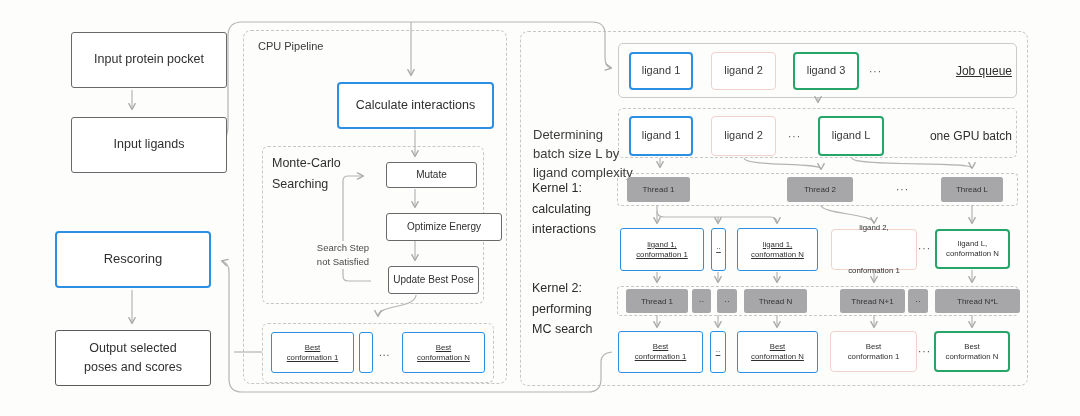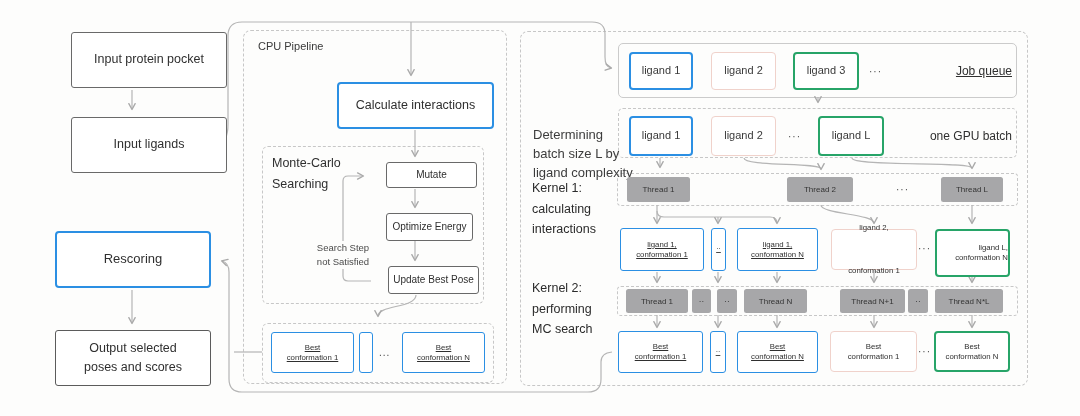--- a/index.html
+++ b/index.html
@@ -97,21 +97,21 @@
 
   <div class="abs dashed" style="left:262px;top:146px;width:222px;height:158px;border-radius:6px;"></div>
   <div class="lbl f12" style="left:272px;top:153px;line-height:1.7;">
     <div>Monte-Carlo</div>
     <div>Searching</div>
   </div>
 
   <div class="abs node b-dark f10" style="left:370px;top:162px;width:91px;height:26px;">
     <div>Mutate</div>
   </div>
-  <div class="abs node b-dark f10" style="left:370px;top:213px;width:87px;height:28px;">
+  <div class="abs node b-dark f10" style="left:370px;top:213px;width:116px;height:28px;">
     <div>Optimize Energy</div>
   </div>
   <div class="abs node b-dark f10" style="left:372px;top:266px;width:91px;height:28px;">
     <div>Update Best Pose</div>
   </div>
 
   <div class="lbl" style="left:310px;top:241px;width:66px;text-align:center;font-size:9.5px;
        color:#4a4a4a;background:#fdfdfc;line-height:1.45;">
     <div>Search Step</div>
     <div>not Satisfied</div>
@@ -193,21 +193,21 @@
   </div>
   <div class="abs node b-blue-thin f7" style="left:737px;top:228px;width:81px;height:43px;">
     <div>ligand 1,</div>
     <div>conformation N</div>
   </div>
   <div class="abs node b-pink f7" style="left:831px;top:229px;width:86px;height:41px;gap:33px;">
     <div>ligand 2,</div>
     <div>conformation 1</div>
   </div>
   <div class="lbl dots" style="left:918px;top:243px;">···</div>
-  <div class="abs node b-green f7" style="left:935px;top:229px;width:75px;height:48px;align-items:flex-end;">
+  <div class="abs node b-green f7" style="left:935px;top:229px;width:75px;height:40px;">
     <div>ligand L,</div>
     <div>conformation N</div>
   </div>
 
   <div class="abs dashed" style="left:617px;top:286px;width:401px;height:30px;border-radius:4px;"></div>
   <div class="abs graybox f8" style="left:626px;top:289px;width:62px;height:24px;">
     <div>Thread 1</div>
   </div>
   <div class="abs graybox f8" style="left:692px;top:289px;width:19px;height:24px;">
     <div>··</div>
@@ -217,21 +217,21 @@
   </div>
   <div class="abs graybox f8" style="left:744px;top:289px;width:63px;height:24px;">
     <div>Thread N</div>
   </div>
   <div class="abs graybox f8" style="left:840px;top:289px;width:65px;height:24px;">
     <div>Thread N+1</div>
   </div>
   <div class="abs graybox f8" style="left:908px;top:289px;width:20px;height:24px;">
     <div>··</div>
   </div>
-  <div class="abs graybox f8" style="left:935px;top:289px;width:68px;height:24px;">
+  <div class="abs graybox f8" style="left:935px;top:289px;width:85px;height:24px;">
     <div>Thread N*L</div>
   </div>
 
   <div class="abs node b-blue-thin f7" style="left:618px;top:331px;width:85px;height:42px;">
     <div>Best</div>
     <div>conformation 1</div>
   </div>
   <div class="abs node b-blue-thin" style="left:710px;top:331px;width:16px;height:42px;font-size:7px;color:#4a4a4a;">
     <div>··</div>
   </div>

